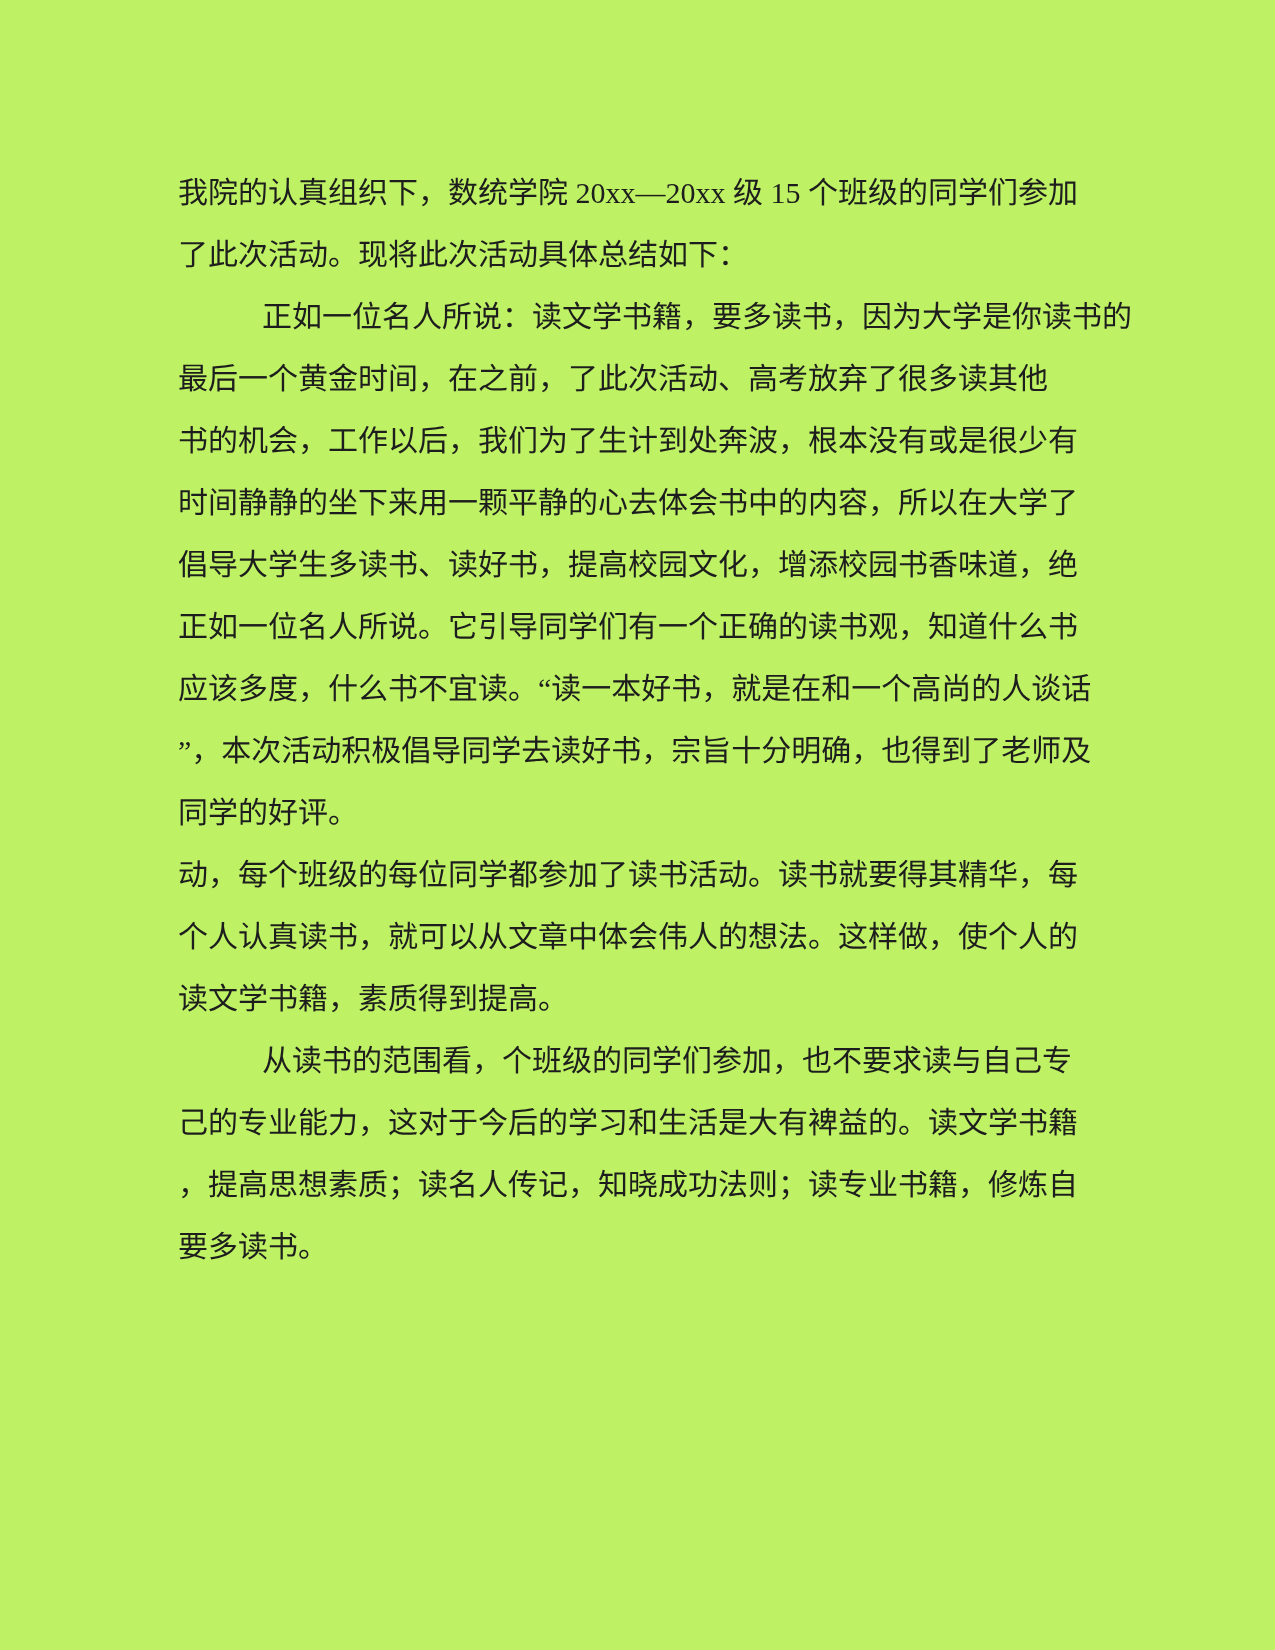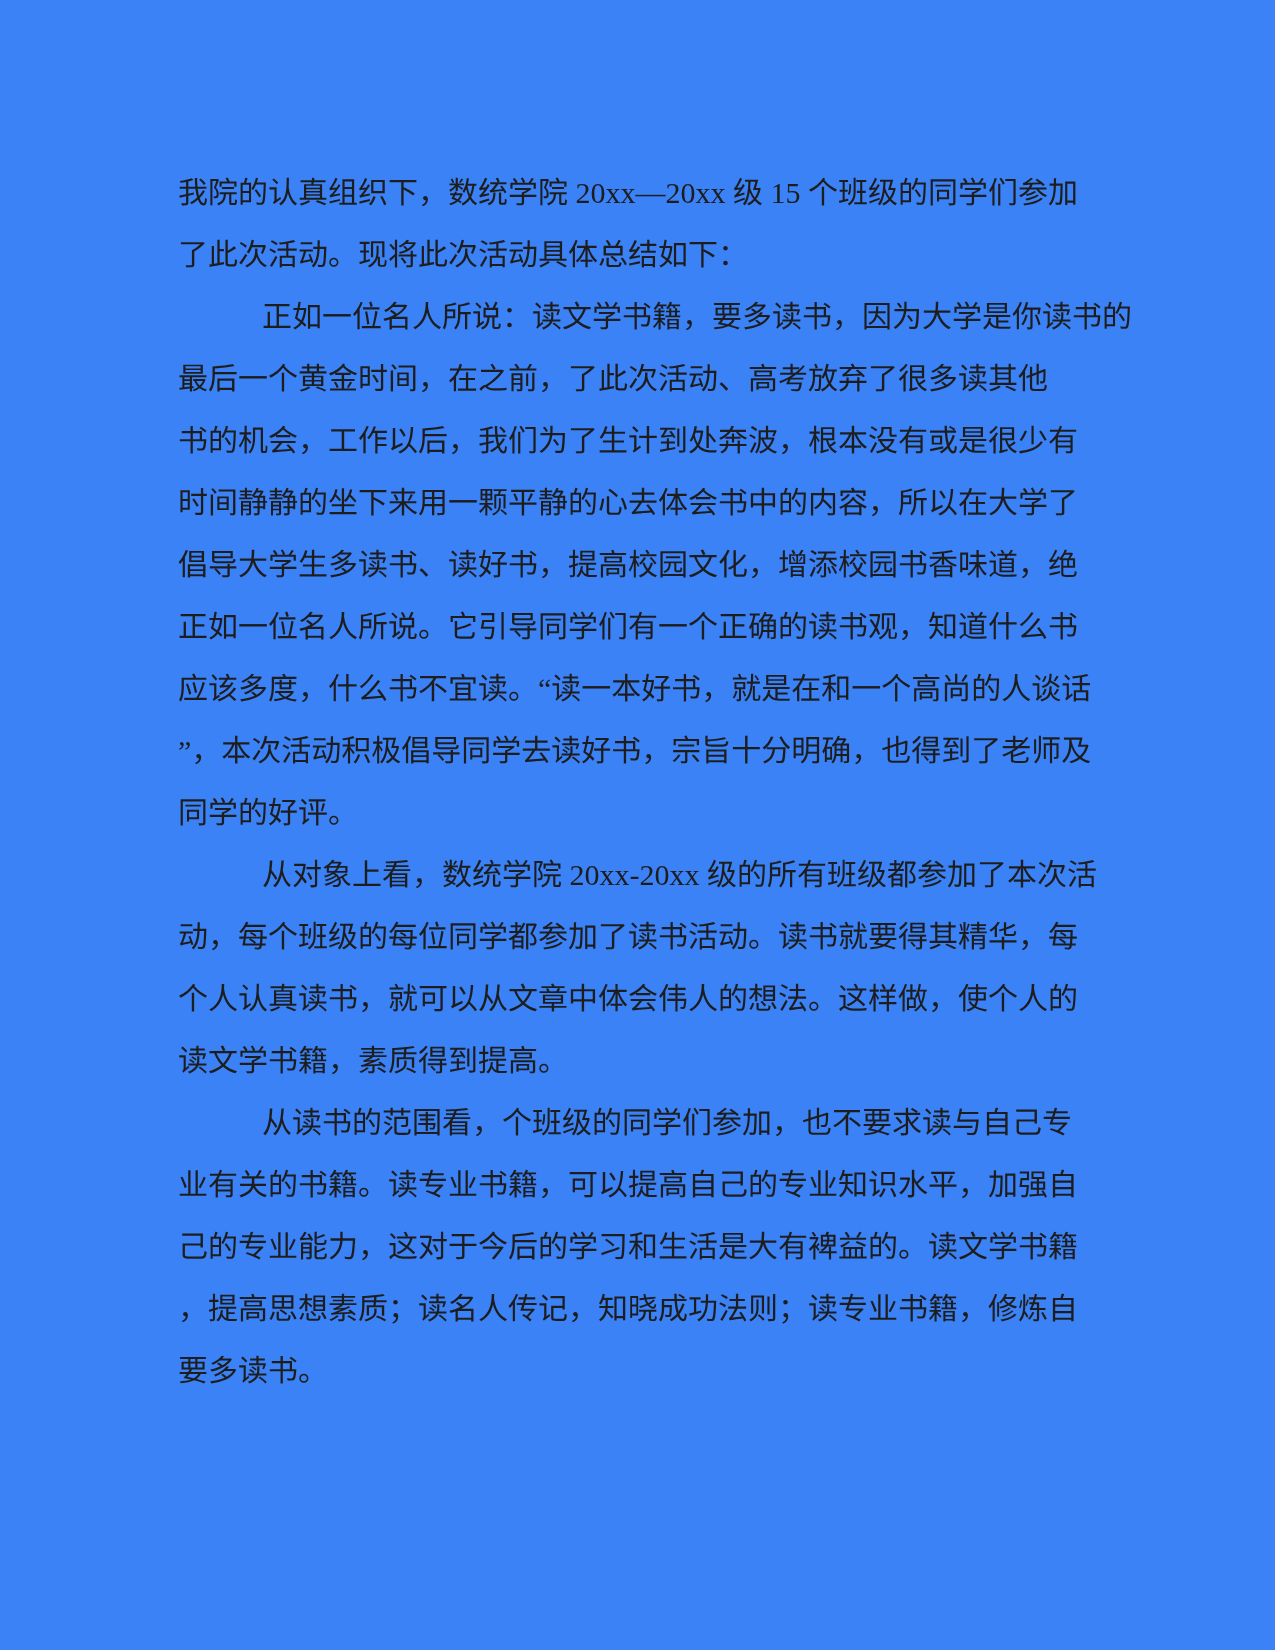--- a/index.html
+++ b/index.html
@@ -4,21 +4,21 @@
 <style>
   html, body {
     margin: 0;
     padding: 0;
     background: #ffffff;
   }
   .page {
     position: relative;
     width: 1275px;
     height: 1650px;
-    background: #3b82f6;
+    background: #bef264;
     overflow: hidden;
     font-family: "Liberation Serif", "DejaVu Serif", serif;
   }
   .doc {
     position: absolute;
     left: 178px;
     top: 162px;
     width: 902px;
     color: #1d1d1d;
   }
@@ -43,23 +43,21 @@
       <div class="line">了此次活动。现将此次活动具体总结如下：</div>
       <div class="line indent">正如一位名人所说：读文学书籍，要多读书，因为大学是你读书的</div>
       <div class="line">最后一个黄金时间，在之前，了此次活动、高考放弃了很多读其他</div>
       <div class="line">书的机会，工作以后，我们为了生计到处奔波，根本没有或是很少有</div>
       <div class="line">时间静静的坐下来用一颗平静的心去体会书中的内容，所以在大学了</div>
       <div class="line">倡导大学生多读书、读好书，提高校园文化，增添校园书香味道，绝</div>
       <div class="line">正如一位名人所说。它引导同学们有一个正确的读书观，知道什么书</div>
       <div class="line">应该多度，什么书不宜读。“读一本好书，就是在和一个高尚的人谈话</div>
       <div class="line">”，本次活动积极倡导同学去读好书，宗旨十分明确，也得到了老师及</div>
       <div class="line">同学的好评。</div>
-      <div class="line indent">从对象上看，数统学院 20xx-20xx 级的所有班级都参加了本次活</div>
       <div class="line">动，每个班级的每位同学都参加了读书活动。读书就要得其精华，每</div>
       <div class="line">个人认真读书，就可以从文章中体会伟人的想法。这样做，使个人的</div>
       <div class="line">读文学书籍，素质得到提高。</div>
       <div class="line indent">从读书的范围看，个班级的同学们参加，也不要求读与自己专</div>
-      <div class="line">业有关的书籍。读专业书籍，可以提高自己的专业知识水平，加强自</div>
       <div class="line">己的专业能力，这对于今后的学习和生活是大有裨益的。读文学书籍</div>
       <div class="line">，提高思想素质；读名人传记，知晓成功法则；读专业书籍，修炼自</div>
       <div class="line">要多读书。</div>
     </div>
 </div>
 
 </body></html>

